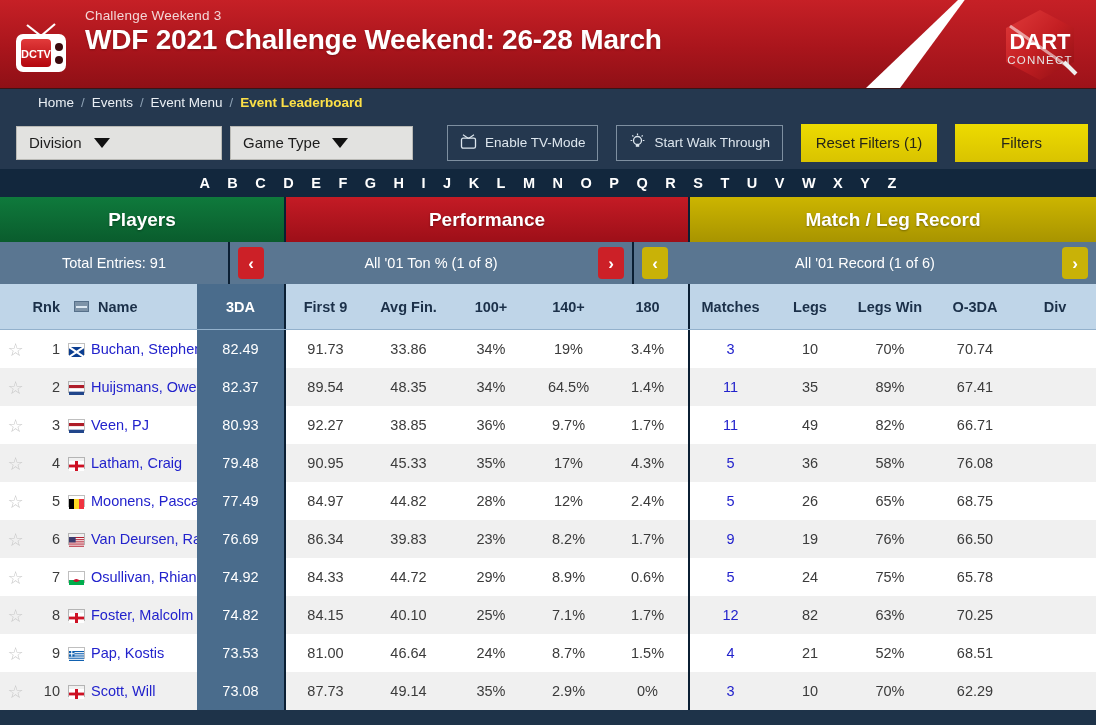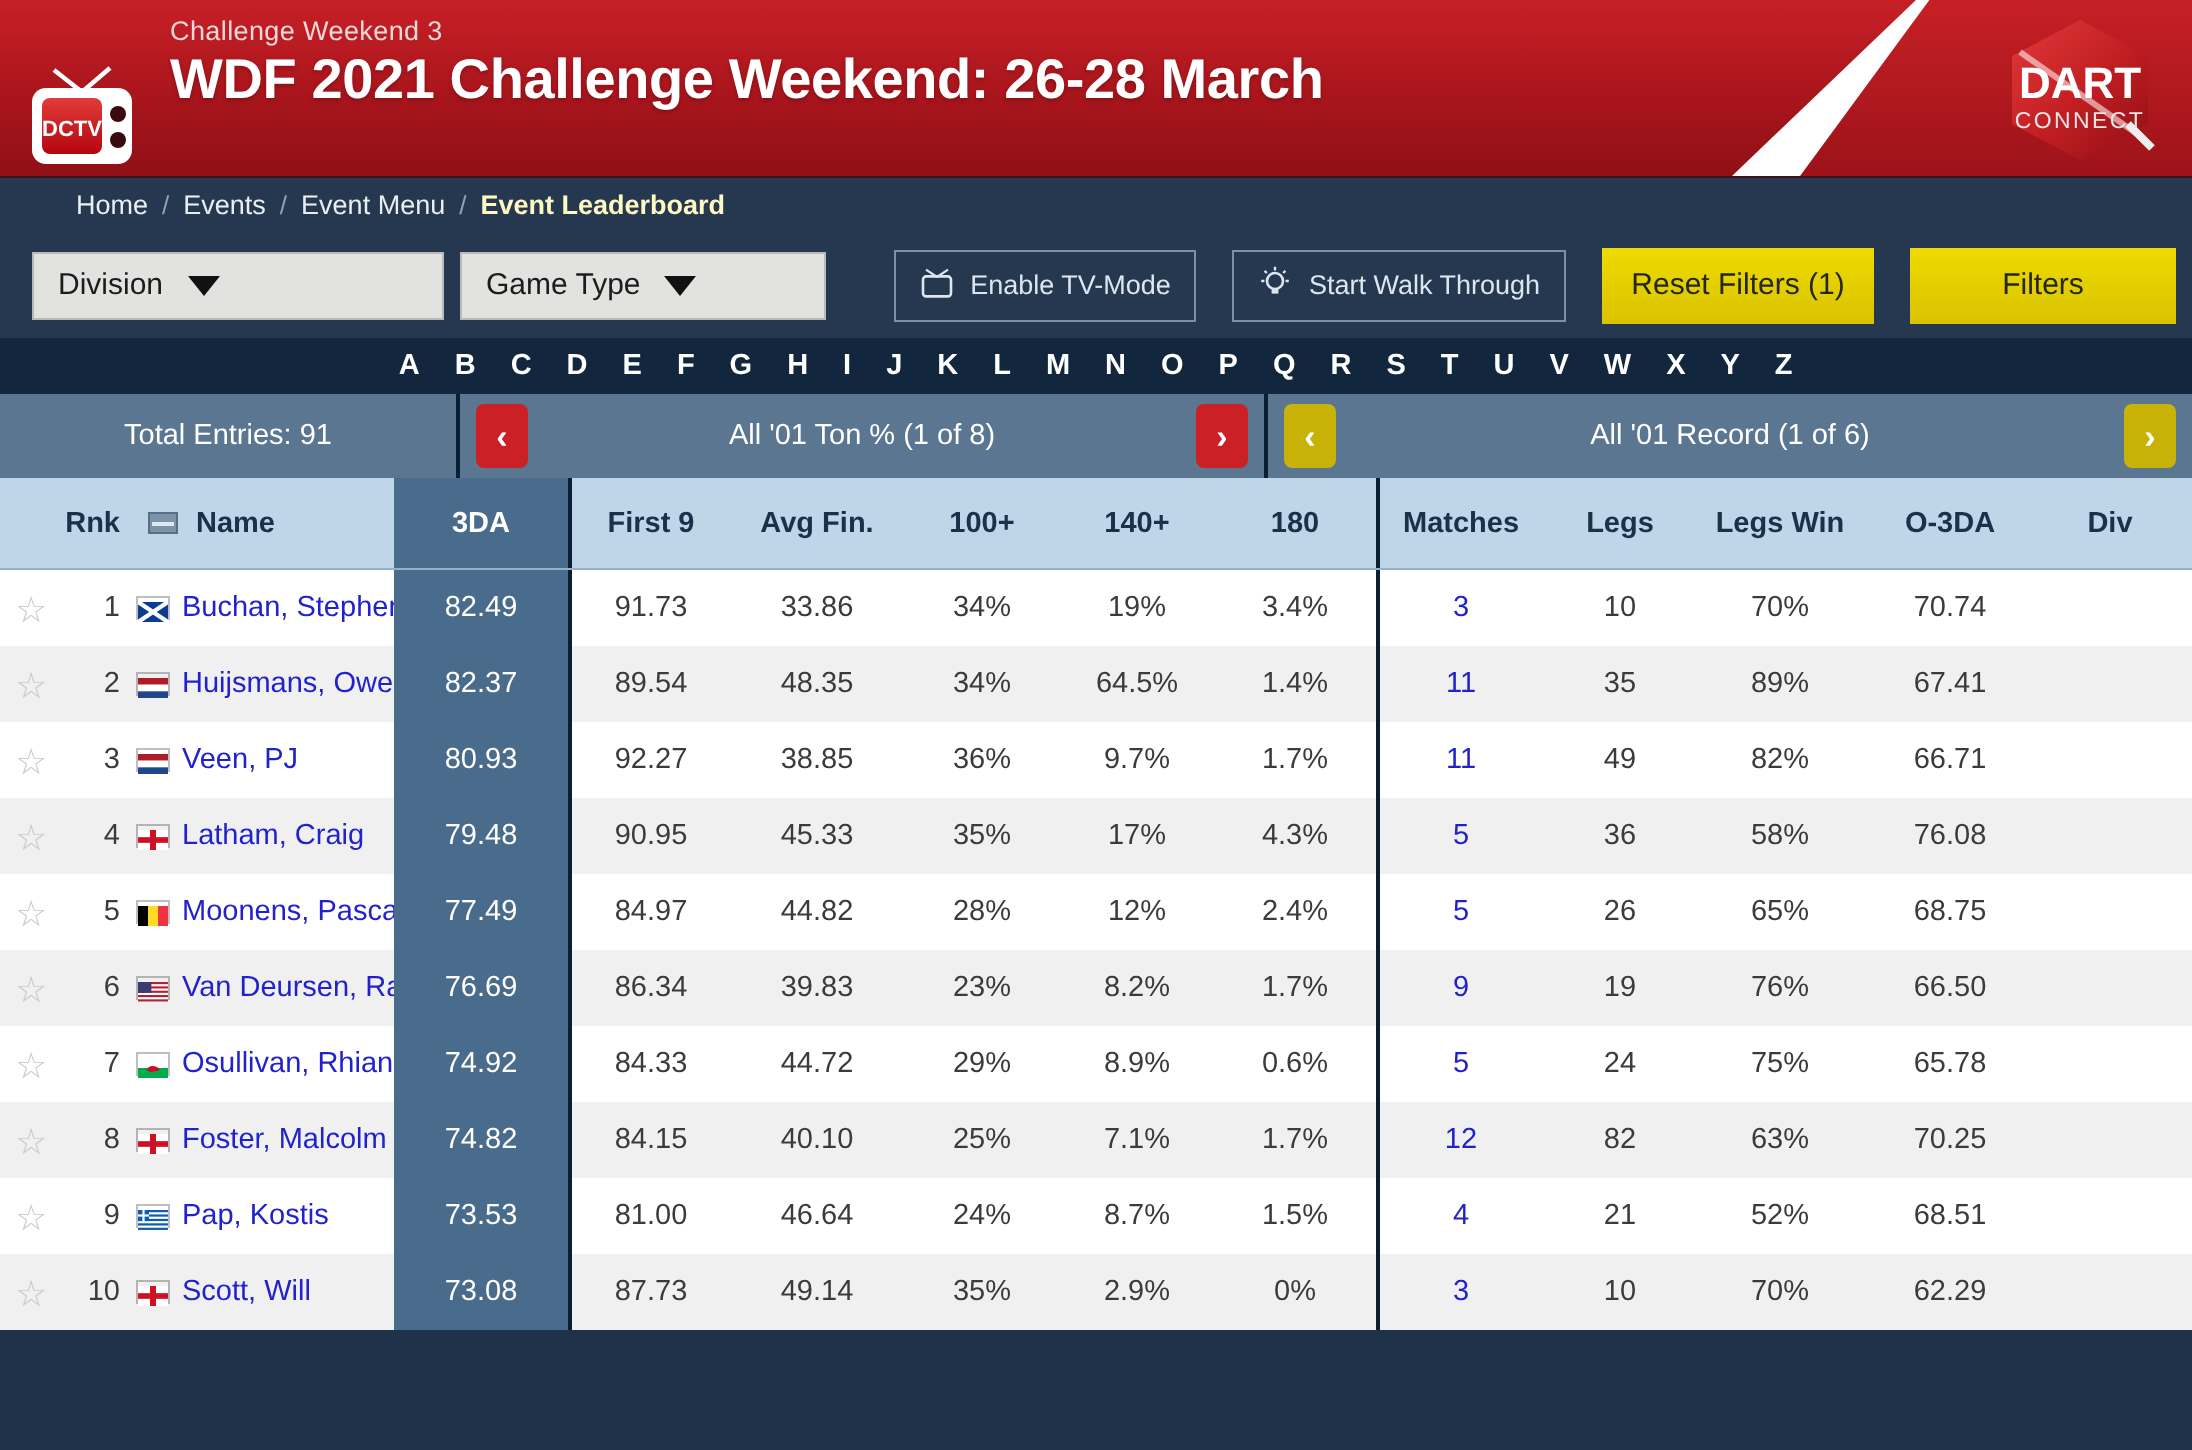--- a/index.html
+++ b/index.html
@@ -19,41 +19,41 @@
     position: absolute; right: 0; top: 0; width: 230px; height: 88px;
     background: #fff;
     clip-path: polygon(40% 0, 100% 0, 100% 100%, 100% 100%, 0 100%);
   }
   .header-wedge2 {
     position: absolute; right: 0; top: 0; width: 196px; height: 88px;
     background: linear-gradient(180deg,#c62026 0%, #9d1219 100%);
     clip-path: polygon(33% 0, 100% 0, 100% 100%, 0 100%);
   }
   .tvlogo {
-    position: absolute; left: 13px; top: 32px; width: 56px; height: 52px; z-index: 4;
+    position: absolute; left: 13px; top: 22px; width: 56px; height: 52px; z-index: 4;
   }
   .header-text { position: absolute; left: 85px; top: 8px; z-index: 4; }
   .hdr-sub {
     font-size: 13.5px; color: #f3d7d7; letter-spacing: .2px; margin-bottom: 1px;
   }
   .hdr-title {
     font-size: 28px; font-weight: bold; color: #fff; letter-spacing: -.2px;
     text-shadow: 0 1px 2px rgba(0,0,0,.25);
   }
   .dclogo { position: absolute; right: 8px; top: 2px; width: 96px; height: 86px; z-index: 5; }
 
   
   .crumbbar {
     height: 28px; background: #25384f; display: flex; align-items: center;
     padding-left: 38px; border-top: 1px solid #3a1417;
   }
   .crumbbar a {
     font-size: 13.5px; color: #e9eef3; text-decoration: none; white-space: nowrap;
   }
-  .crumbbar a.active { color: #fef9c3; font-weight: bold; }
+  .crumbbar a.active { color: #fde047; font-weight: bold; }
   .crumb-sep { font-size: 13px; color: #8fa3b6; margin: 0 7px; }
 
   
   .toolbar {
     height: 53px; background: #25384f; display: flex; align-items: center;
     padding: 0 8px; position: relative;
   }
   .select-box {
     height: 34px; background: #e2e2e0; border: 1px solid #b9b9b5;
     display: flex; align-items: center; padding: 0 12px;
@@ -304,20 +304,25 @@
     <a class="alpha" href="#">S</a>
     <a class="alpha" href="#">T</a>
     <a class="alpha" href="#">U</a>
     <a class="alpha" href="#">V</a>
     <a class="alpha" href="#">W</a>
     <a class="alpha" href="#">X</a>
     <a class="alpha" href="#">Y</a>
     <a class="alpha" href="#">Z</a>
   </div>
 
+  <div class="sec-row">
+    <div class="sec players">Players</div>
+    <div class="sec perf">Performance</div>
+    <div class="sec match">Match / Leg Record</div>
+  </div>
 
   <div class="nav-row">
     <div class="nav-cell players">Total Entries: 91</div>
     <div class="nav-cell perf">
       <div class="arrow-btn red arrow-left">‹</div>
       <span>All '01 Ton %  (1 of 8)</span>
       <div class="arrow-btn red arrow-right">›</div>
     </div>
     <div class="nav-cell match">
       <div class="arrow-btn gold arrow-left">‹</div>

